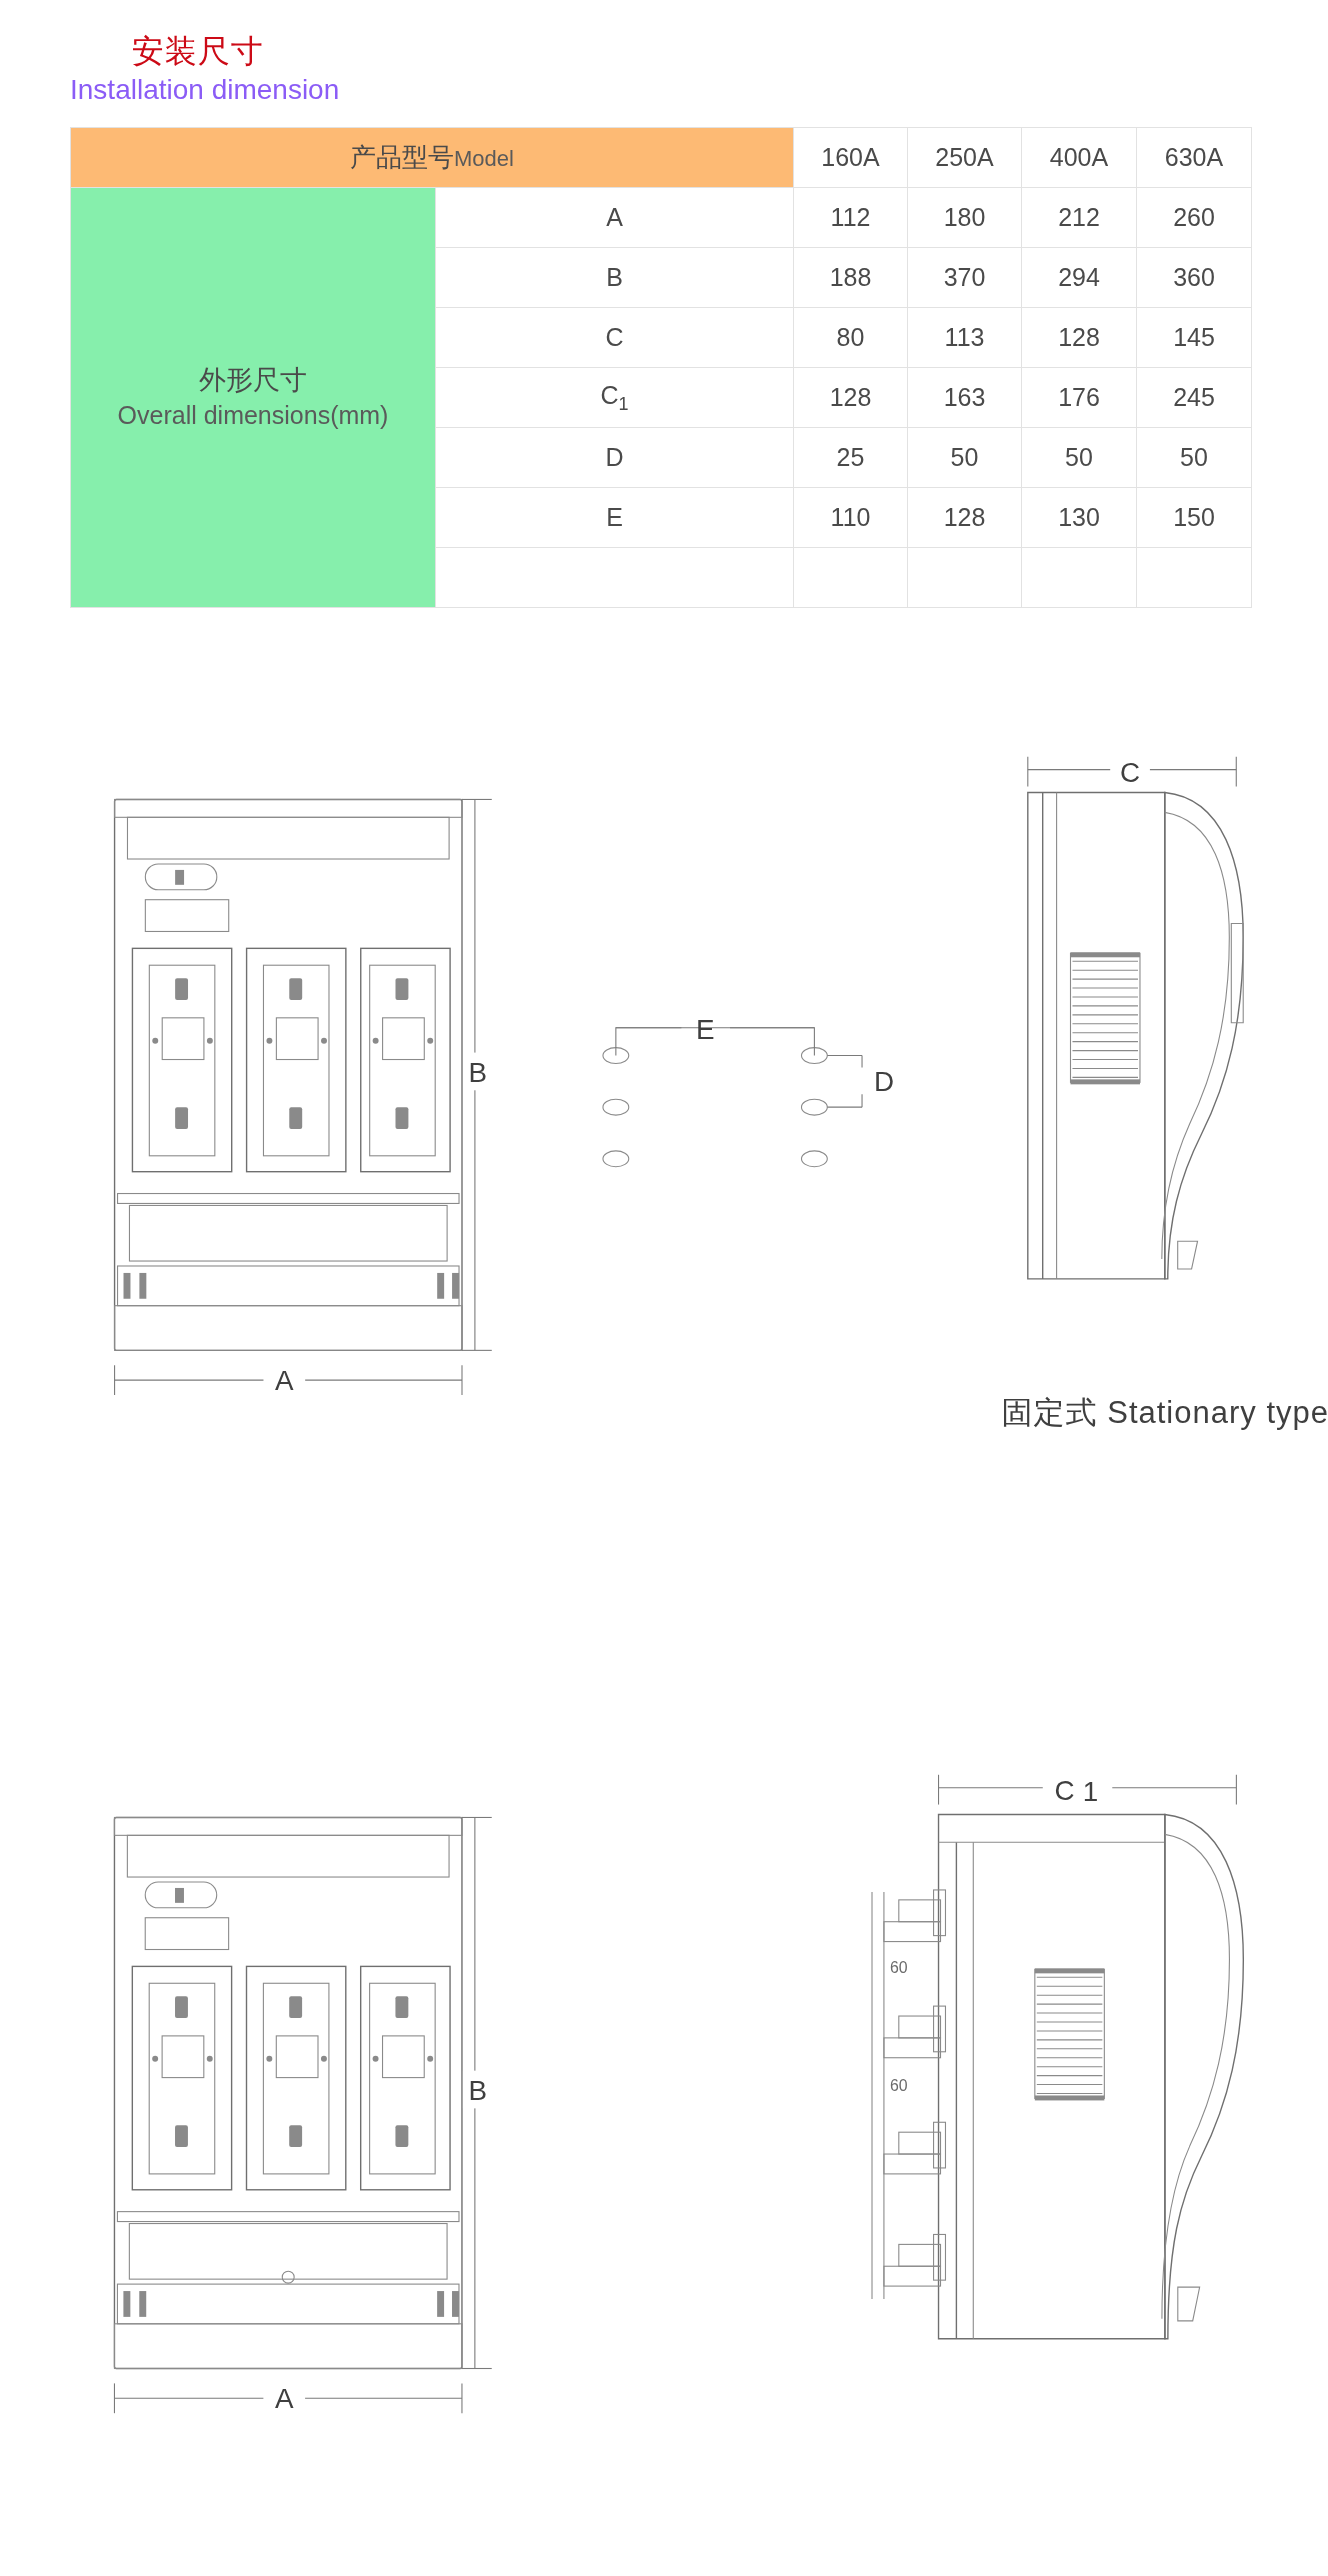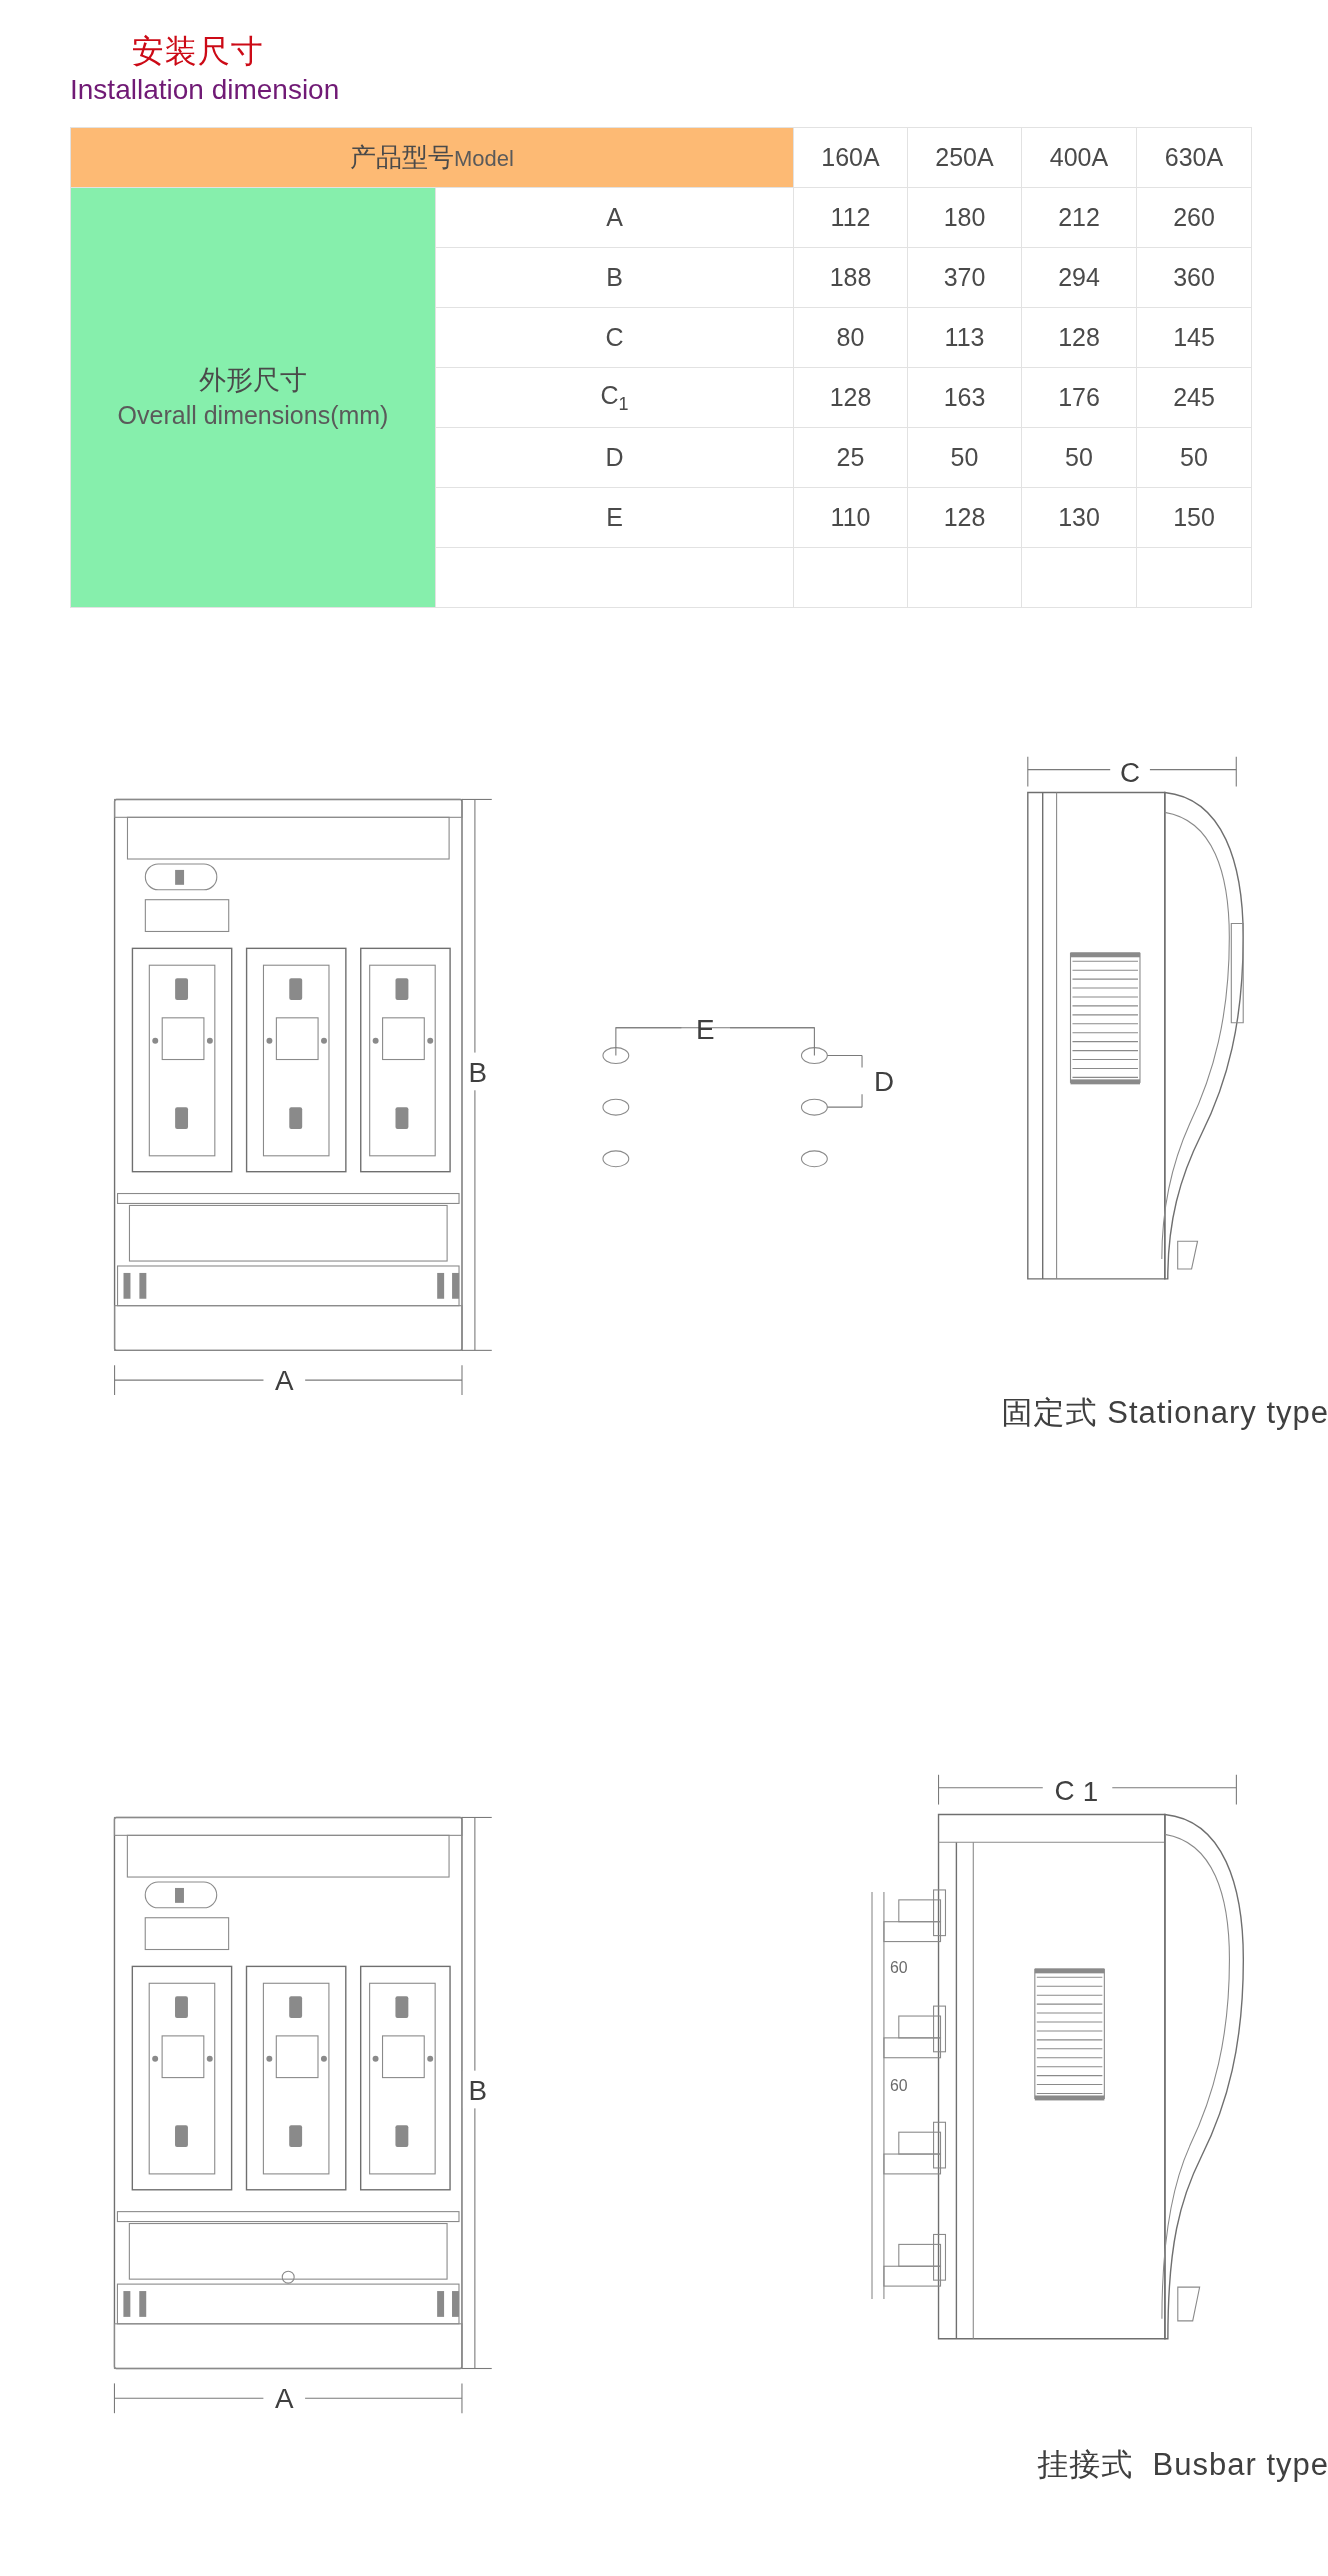--- a/index.html
+++ b/index.html
@@ -34,21 +34,21 @@
   }
   .header .title-cn {
     font-size: 32px;
     color: #cc0a16;
     letter-spacing: 1px;
     margin-right: 14px;
     white-space: nowrap;
   }
   .header .title-en {
     font-size: 28px;
-    color: #701a75;
+    color: #8b5cf6;
     white-space: nowrap;
   }
 
   
   .table-wrap {
     position: absolute;
     left: 70px;
     top: 127px;
     width: 1182px;
   }
@@ -428,18 +428,14 @@
         <path class="ln2" d="M878 150 L878 560"></path>
       </g>
 
       <text class="smalltext" x="905" y="232" text-anchor="middle">60</text>
       <text class="smalltext" x="905" y="350" text-anchor="middle">60</text>
 
       <path class="ln2" d="M1186 548 L1208 548 L1201 582 L1186 582 Z" fill="#ffffff"></path>
     </g>
   </svg>
 
-  <div class="caption" style="margin-top:6px;">
-    <span>挂接式</span>
-    &nbsp;<span>Busbar type</span>
-  </div>
 </div>
 
 
 </body></html>

